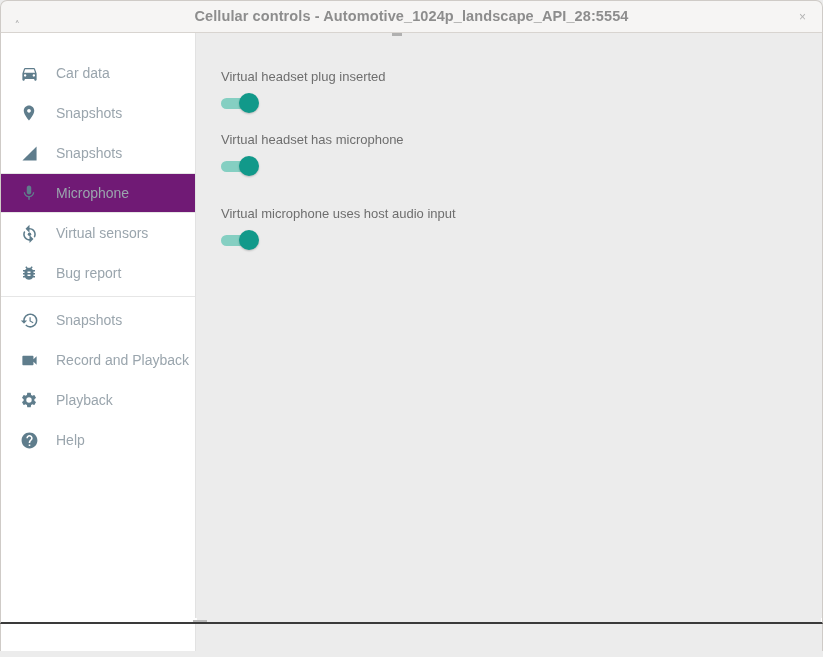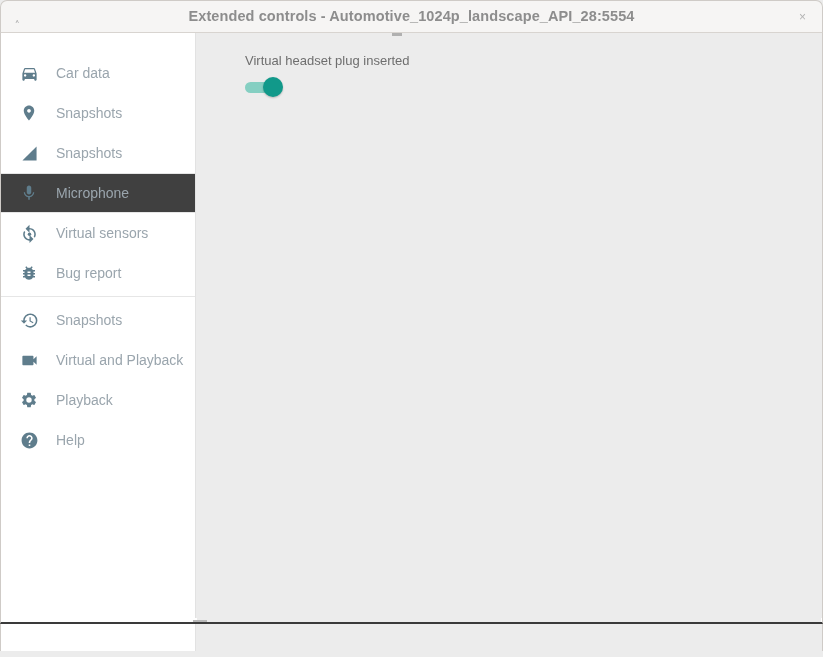--- a/index.html
+++ b/index.html
@@ -145,21 +145,21 @@
     position: relative;
     display: flex;
     align-items: center;
     height: 40px;
     padding-left: 17px;
     box-sizing: border-box;
     cursor: pointer;
     background: transparent;
   }
   .nav-item.selected {
-    background: #404040;
+    background: #701a75;
     border-top: 1px solid #e6e6e6;
     border-bottom: 1px solid #e6e6e6;
   }
   .nav-item .nav-icon {
     width: 22px;
     height: 22px;
     flex: 0 0 22px;
     display: flex;
     align-items: center;
     justify-content: center;
@@ -222,21 +222,21 @@
     box-shadow: 0 1px 2px rgba(0,0,0,0.22);
   }
 </style>
 </head>
 <body>
 
 <div class="window">
 
   <div class="titlebar">
     <div class="titlebar-left-glyph">‸</div>
-    <div class="titlebar-title">Extended controls - Automotive_1024p_landscape_API_28:5554</div>
+    <div class="titlebar-title">Cellular controls - Automotive_1024p_landscape_API_28:5554</div>
     <div class="titlebar-close">×</div>
   </div>
 
   <div class="body-area">
 
     <div class="sidebar">
 
       <div class="nav-spacer-20"></div>
 
       <div class="nav-item">
@@ -306,21 +306,21 @@
         </span>
         <span class="nav-label">Snapshots</span>
       </div>
 
       <div class="nav-item">
         <span class="nav-icon">
           <svg width="19" height="19" viewBox="0 0 24 24">
               <path d="M17 10.5V7c0-.55-.45-1-1-1H4c-.55 0-1 .45-1 1v10c0 .55.45 1 1 1h12c.55 0 1-.45 1-1v-3.5l4 4v-11l-4 4z"></path>
             </svg>
         </span>
-        <span class="nav-label">Virtual and Playback</span>
+        <span class="nav-label">Record and Playback</span>
       </div>
 
       <div class="nav-item">
         <span class="nav-icon">
           <svg width="18" height="18" viewBox="0 0 24 24">
               <path d="M19.14 12.94c.04-.3.06-.61.06-.94 0-.32-.02-.64-.07-.94l2.03-1.58a.49.49 0 0 0 .12-.61l-1.92-3.32a.49.49 0 0 0-.59-.22l-2.39.96c-.5-.38-1.03-.7-1.62-.94l-.36-2.54a.48.48 0 0 0-.48-.41h-3.84c-.24 0-.44.17-.47.41l-.36 2.54c-.59.24-1.13.57-1.62.94l-2.39-.96a.49.49 0 0 0-.59.22L2.74 8.87c-.12.21-.08.47.12.61l2.03 1.58c-.05.3-.09.63-.09.94s.02.64.07.94l-2.03 1.58a.49.49 0 0 0-.12.61l1.92 3.32c.12.22.37.29.59.22l2.39-.96c.5.38 1.03.7 1.62.94l.36 2.54c.05.24.24.41.48.41h3.84c.24 0 .44-.17.47-.41l.36-2.54c.59-.24 1.13-.56 1.62-.94l2.39.96c.22.08.47 0 .59-.22l1.92-3.32a.49.49 0 0 0-.12-.61l-2.01-1.58zM12 15.6A3.6 3.6 0 1 1 12 8.4a3.6 3.6 0 0 1 0 7.2z"></path>
             </svg>
         </span>
         <span class="nav-label">Playback</span>
       </div>
@@ -332,29 +332,43 @@
             </svg>
         </span>
         <span class="nav-label">Help</span>
       </div>
 
     </div>
 
     <div class="content">
       <div class="splitter-nub"></div>
 
-      <div class="ctl-group" style="top: 20px; margin-left: 24px;">
+      <div class="ctl-group" style="top: 36px;">
         <div class="ctl-label">Virtual headset plug inserted</div>
         <div class="switch">
           <span class="track"></span>
           <span class="thumb"></span>
         </div>
       </div>
 
-
+      <div class="ctl-group" style="top: 99px;">
+        <div class="ctl-label">Virtual headset has microphone</div>
+        <div class="switch">
+          <span class="track"></span>
+          <span class="thumb"></span>
+        </div>
+      </div>
+
+      <div class="ctl-group" style="top: 173px;">
+        <div class="ctl-label">Virtual microphone uses host audio input</div>
+        <div class="switch">
+          <span class="track"></span>
+          <span class="thumb"></span>
+        </div>
+      </div>
 
     </div>
 
   </div>
 
   <div class="bottom-frame">
     <div class="right-half"></div>
     <div class="resize-grip"></div>
   </div>
 

